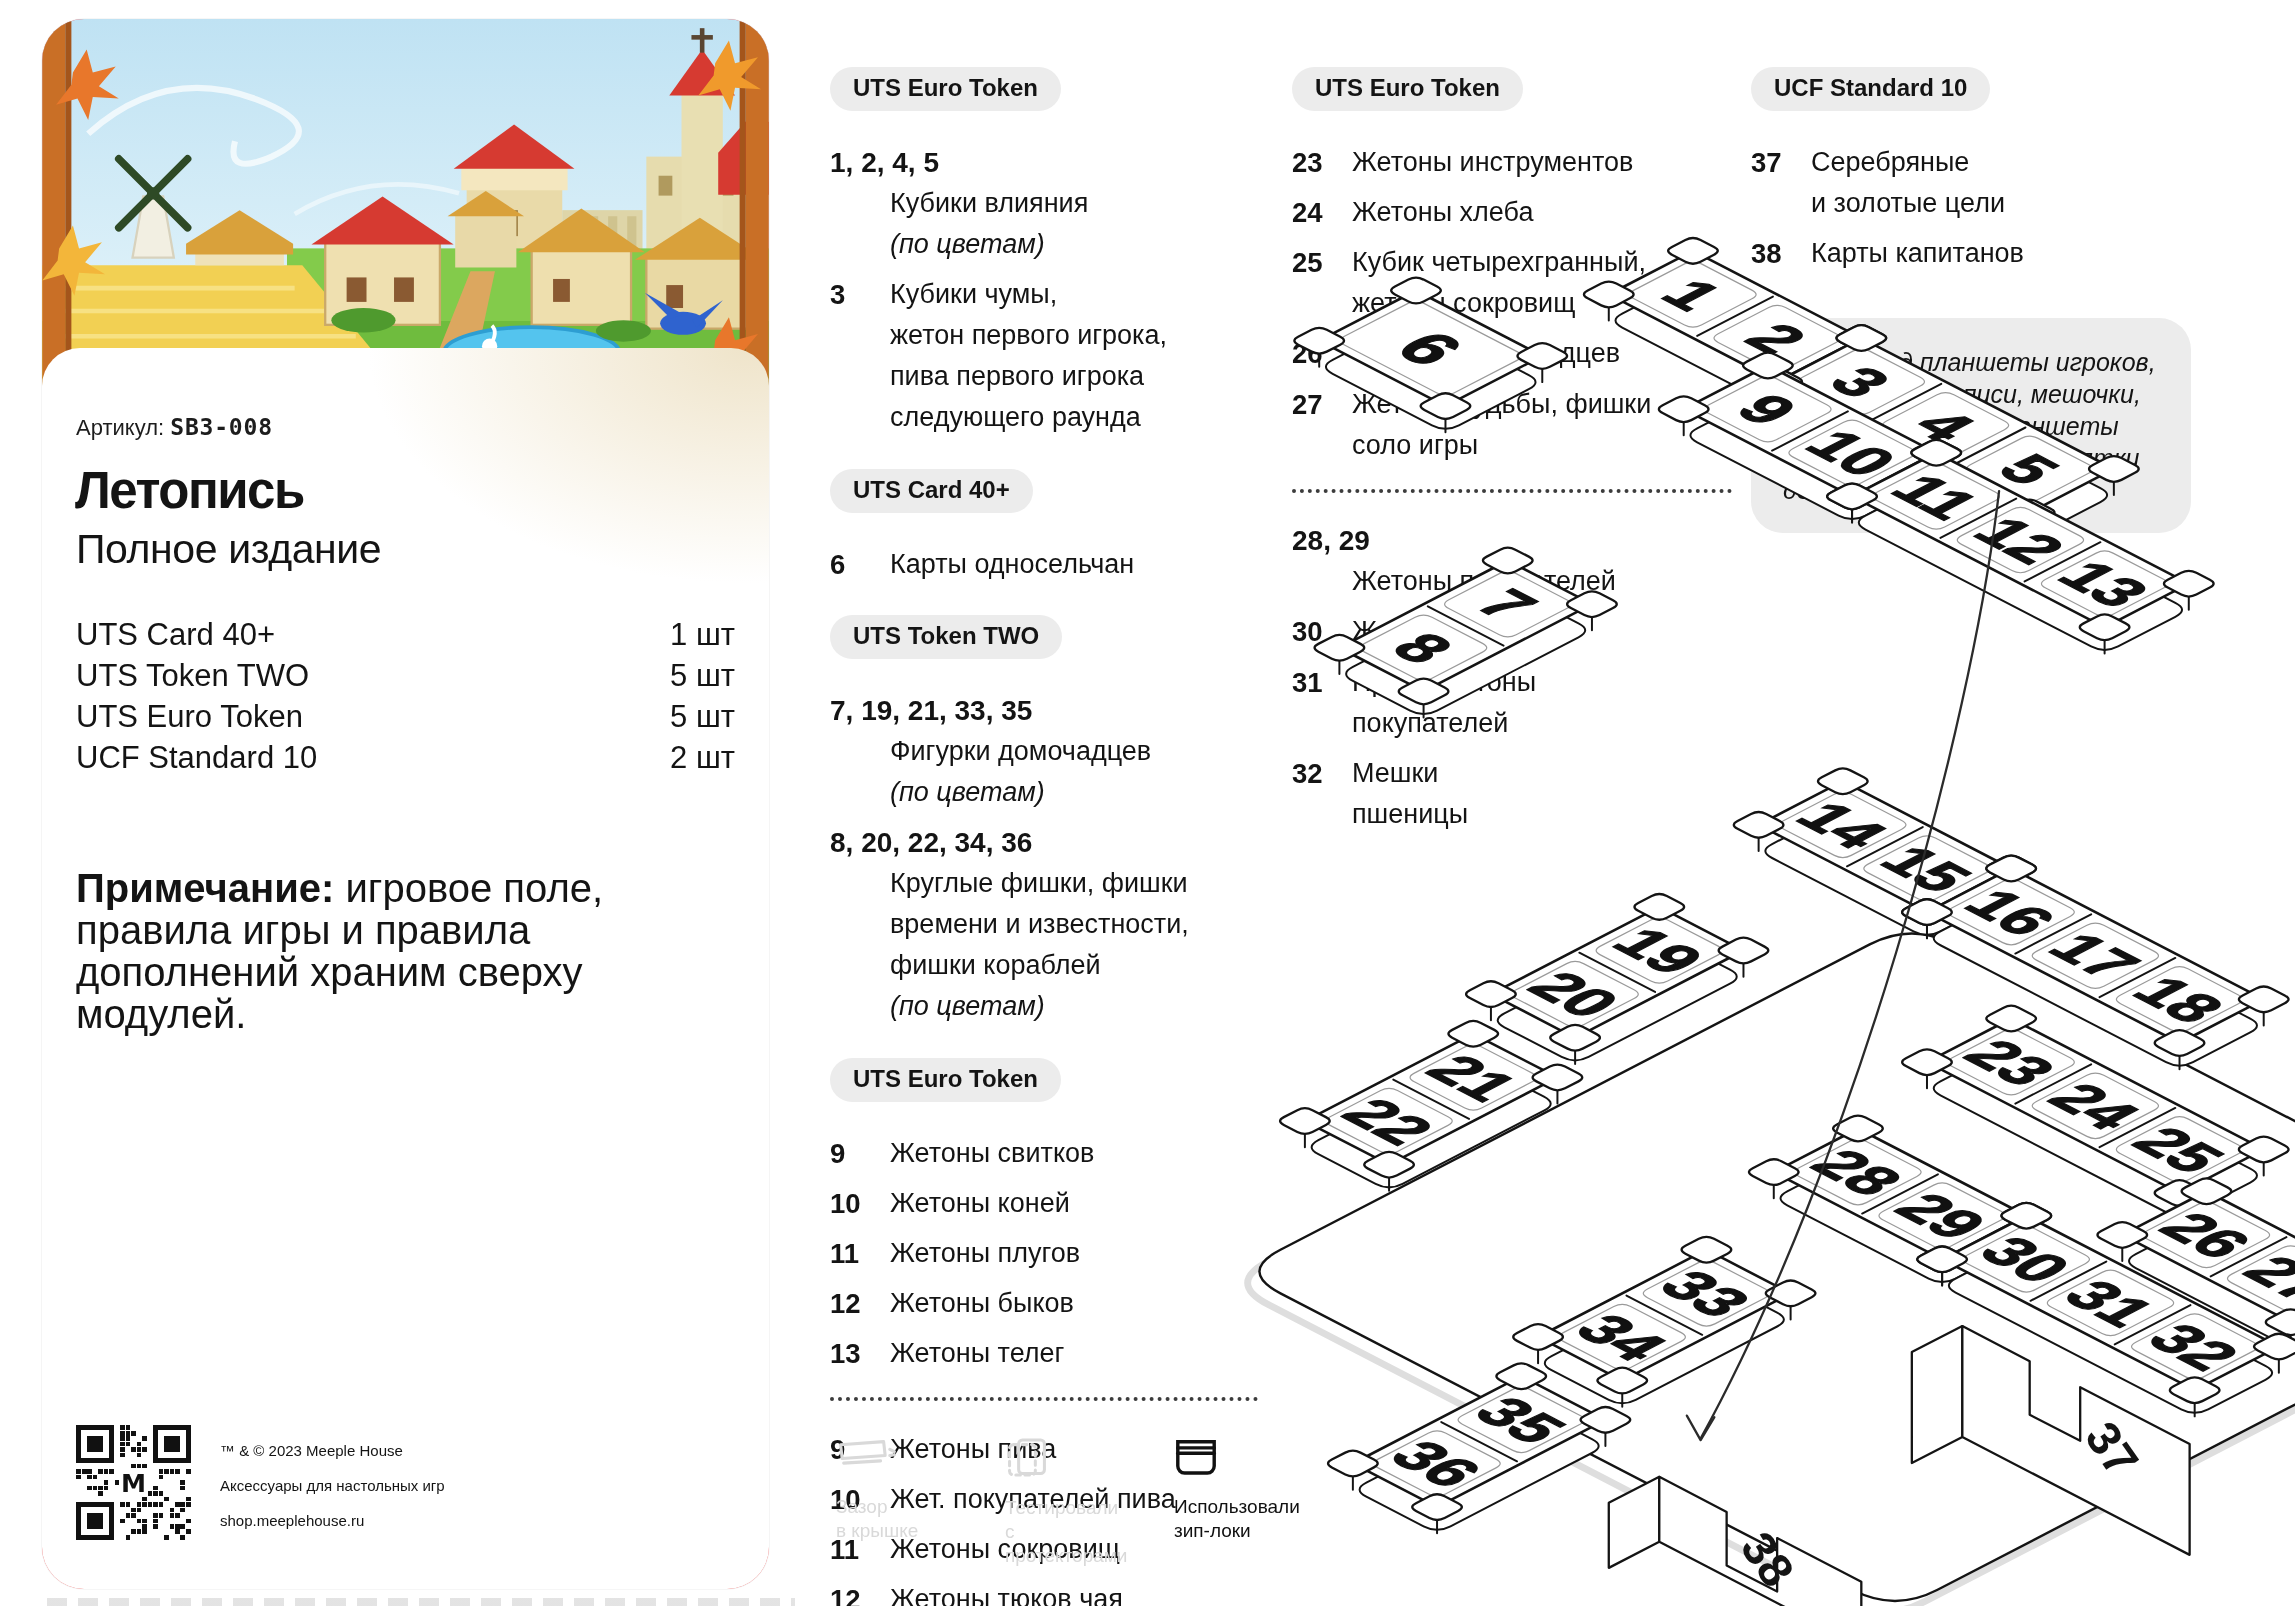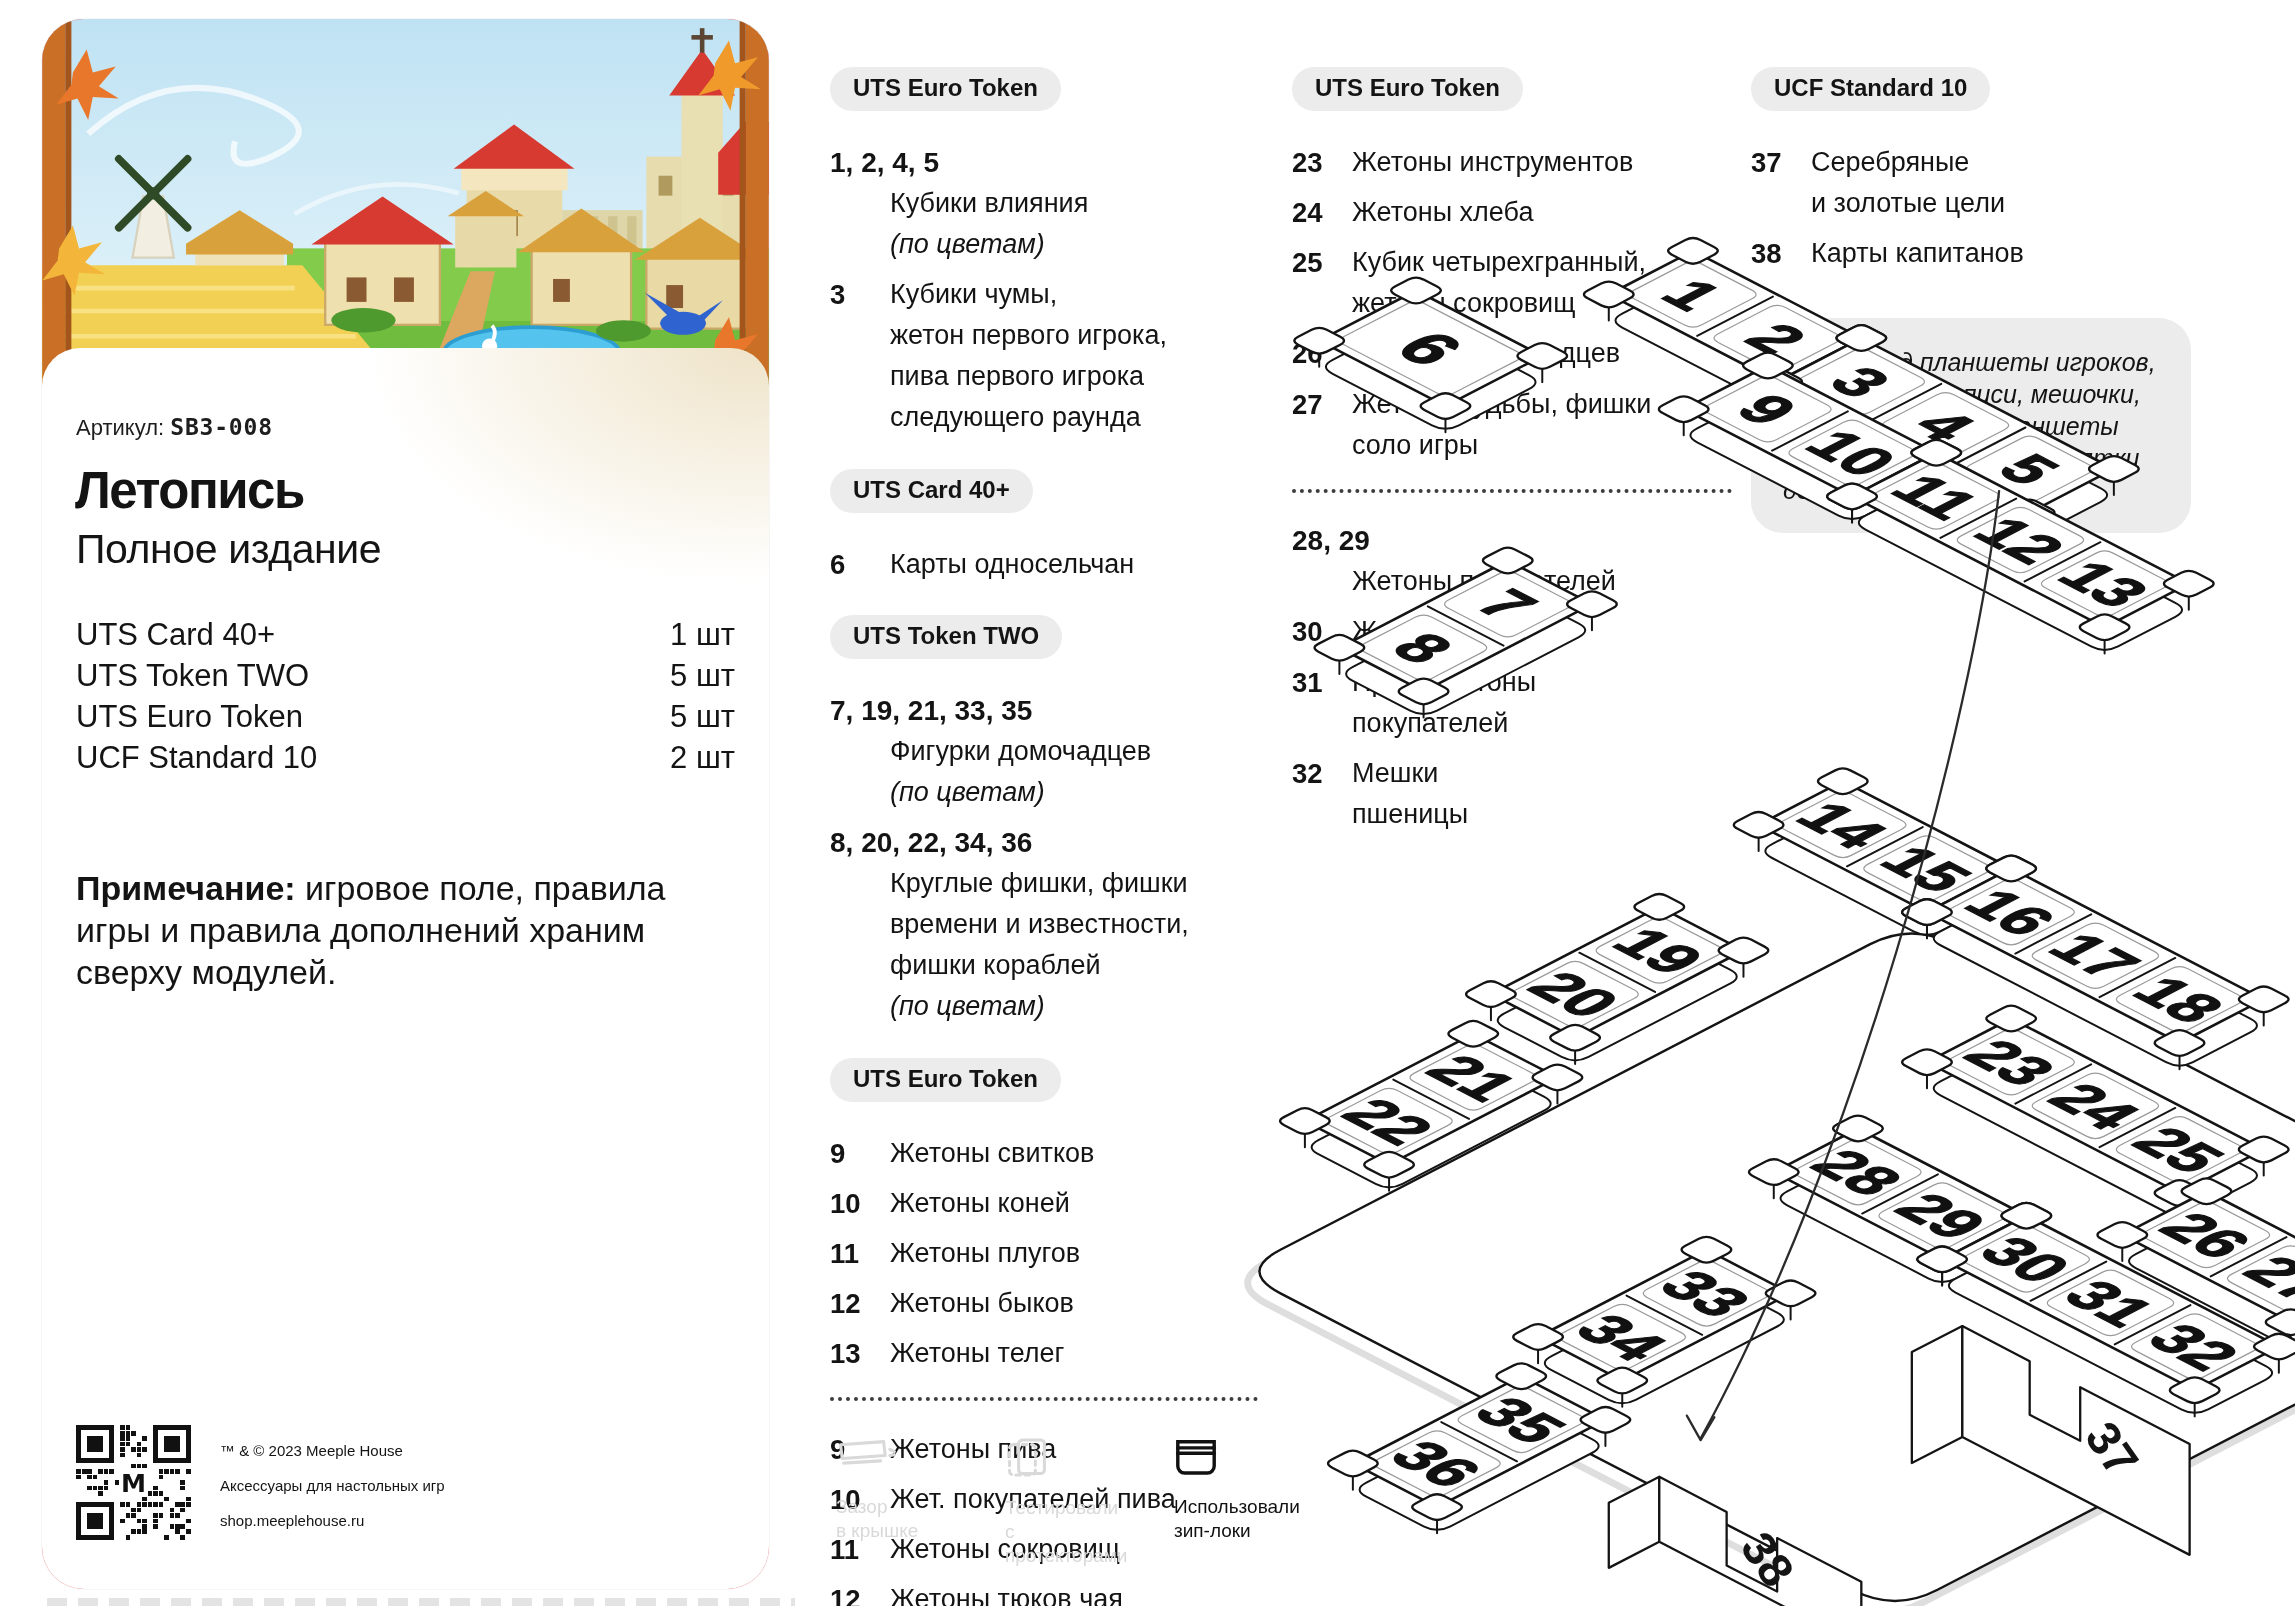--- a/index.html
+++ b/index.html
@@ -10,21 +10,21 @@
         background:#ef4444;box-shadow:0 0 0 0.8px rgba(0,0,0,0.05);}
   .art{position:absolute;left:0;top:0;width:727px;height:367px;border-radius:42px 42px 0 0;overflow:hidden;}
   .panel{position:absolute;left:0;top:329px;right:0;bottom:0;border-radius:38px 38px 42px 42px;
          background:radial-gradient(689px 428px at 97% 0%, #efe4ca 0%, rgba(255,255,255,0) 55%),#ffffff;}
   .artikul{margin:66px 0 0 34px;font-size:22px;color:#1d1d1d;}
   .mono{font-family:"DejaVu Sans Mono","Liberation Mono",monospace;font-weight:700;font-size:23px;letter-spacing:0.8px;}
   .title{margin:23px 0 0 33px;font-size:51px;font-weight:800;letter-spacing:-1.5px;line-height:1.04;}
   .subtitle{margin:9.2px 0 0 34px;font-size:41px;font-weight:500;letter-spacing:-0.4px;}
   .comps{margin:41px 34px 0 34px;}
   .comp{display:flex;justify-content:space-between;font-size:31px;line-height:41px;}
-  .note{margin:89px 34px 0 34px;font-size:34px;line-height:42px;width:673px;}
+  .note{margin:89px 34px 0 34px;font-size:40px;line-height:42px;width:673px;}
   .note b{font-weight:700;}
   .footer{position:absolute;left:34px;top:1077px;display:flex;gap:29px;align-items:flex-start;}
   .foot-lines{font-size:15px;line-height:35px;padding-top:7.7px;}
   
   .col{position:absolute;top:67px;font-size:27px;line-height:41px;color:#141414;}
   .badge{display:inline-block;background:#ececec;border-radius:27.5px;padding:9.2px 23px 10.7px;
          font-weight:700;font-size:24px;line-height:1;margin:21.4px 0 31px;}
   .badge.first{margin-top:0;}
   .item{margin-bottom:9.2px;}
   .nums{font-weight:800;font-size:28px;}

